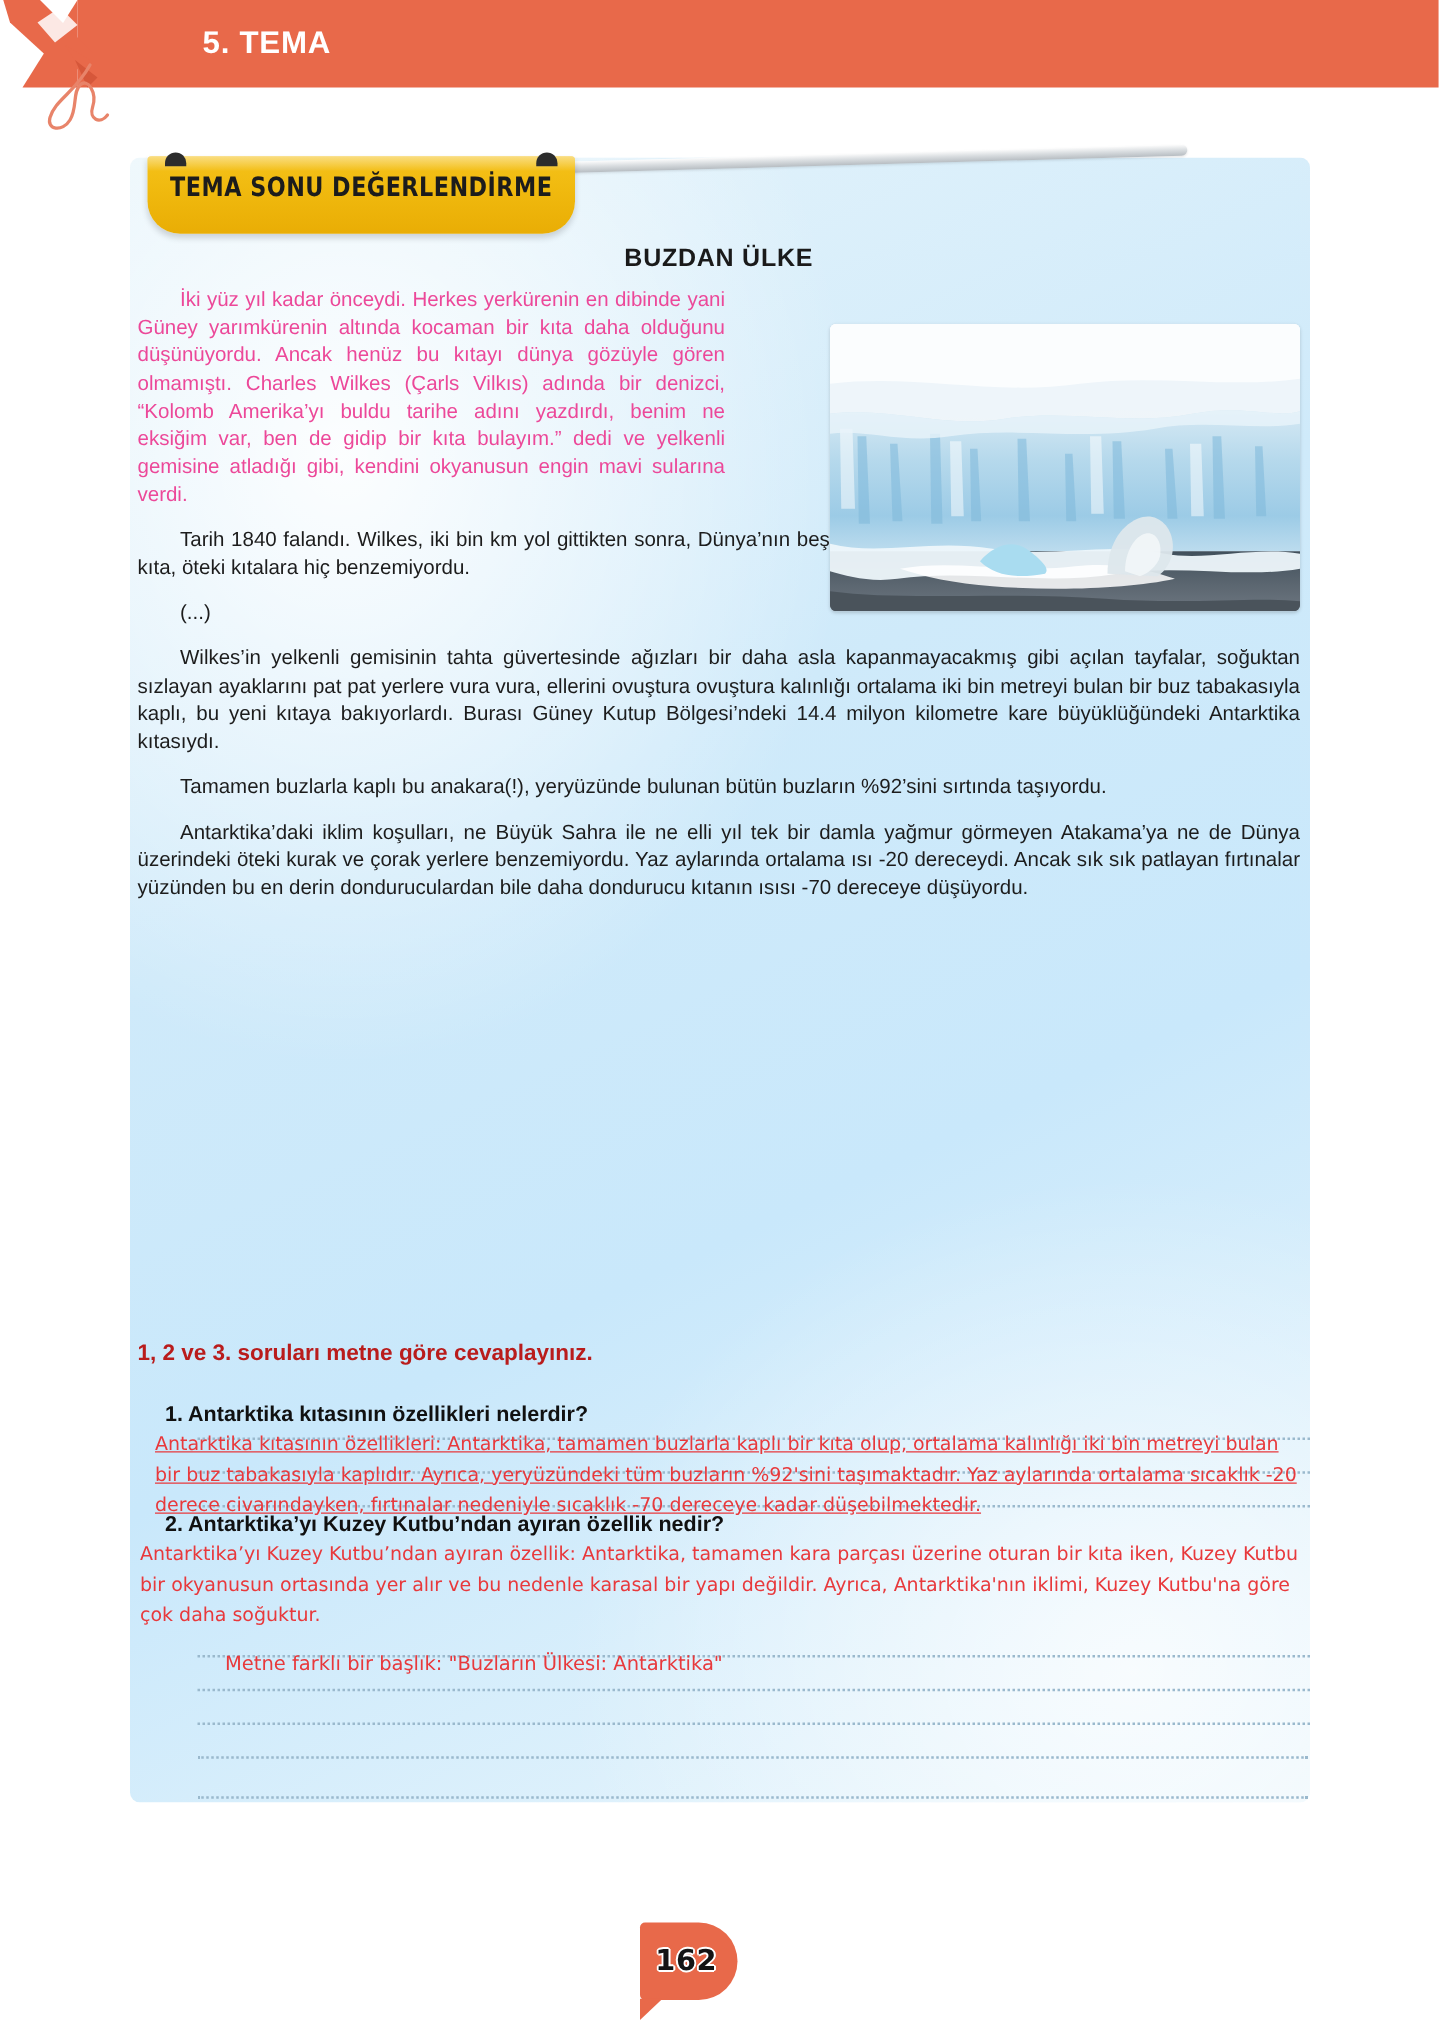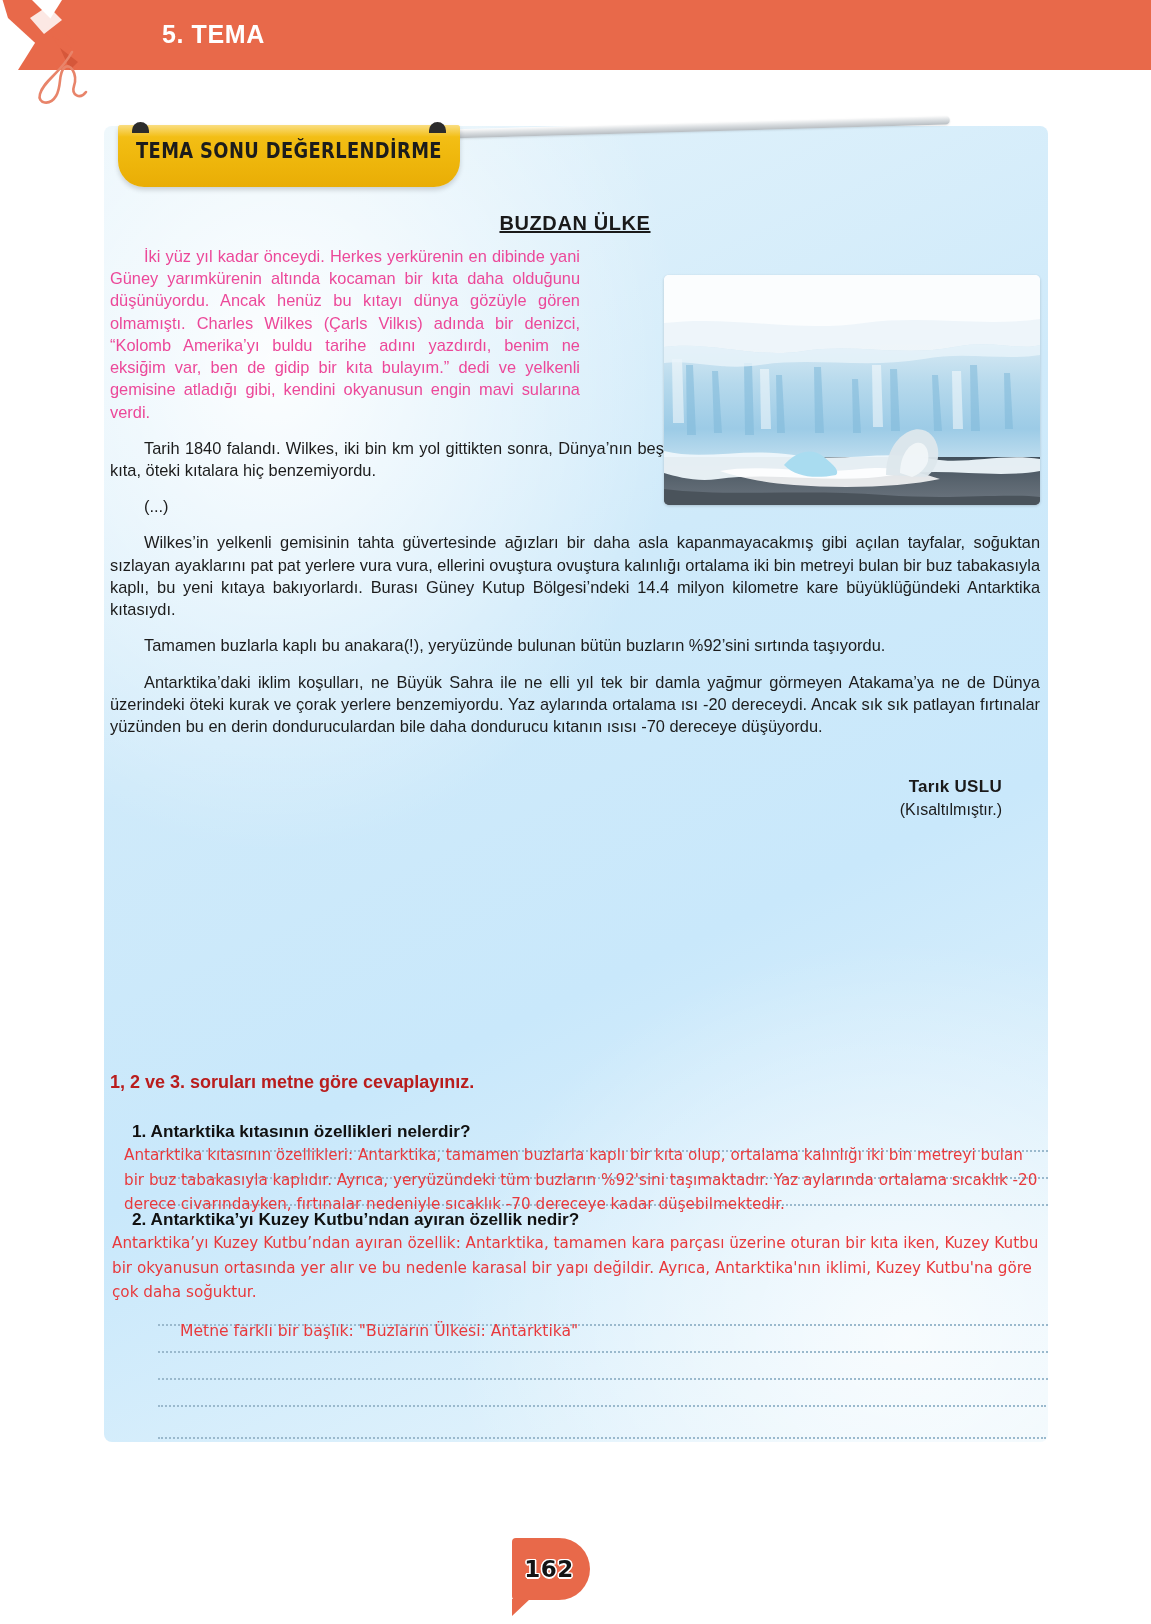--- a/index.html
+++ b/index.html
@@ -151,22 +151,21 @@
     top: 196px;
     width: 930px;
     z-index: 2;
   }
   .article-title {
     text-align: center;
     font-size: 20px;
     font-weight: bold;
     color: #1a1a1a;
     letter-spacing: 0.6px;
-    margin: 16px 0 10px 0;
-    text-decoration: underline;
+    margin: 0 0 10px 0;
   }
 
   .lede-wrap {
     position: relative;
   }
   .photo {
     position: absolute;
     right: 0;
     top: 30px;
     width: 376px;
@@ -234,21 +233,21 @@
     color: #111111;
     margin-left: 22px;
   }
   .answer {
     color: #e8393c;
     font-family: "DejaVu Sans", sans-serif;
     font-size: 15.2px;
     line-height: 1.62;
     margin-top: 1px;
   }
-  .answer.indent-a { margin-left: 14px; }
+  .answer.indent-a { margin-left: 14px; text-decoration: underline; }
   .answer.indent-b { margin-left: 2px; }
   .answer.indent-c { margin-left: 70px; font-size: 15.6px; }
 
   
   .rules {
     position: absolute;
     left: 48px;
     width: 890px;
     pointer-events: none;
   }
@@ -418,24 +417,20 @@
     <div class="para-gap"></div>
     <p class="body-text indent">(...)</p>
     <div class="para-gap"></div>
     <p class="body-text indent">Wilkes’in yelkenli gemisinin tahta güvertesinde ağızları bir daha asla kapanmayacakmış gibi açılan tayfalar, soğuktan sızlayan ayaklarını pat pat yerlere vura vura, ellerini ovuştura ovuştura kalınlığı ortalama iki bin metreyi bulan bir buz tabakasıyla kaplı, bu yeni kıtaya bakıyorlardı. Burası Güney Kutup Bölgesi’ndeki 14.4 milyon kilometre kare büyüklüğündeki Antarktika kıtasıydı.</p>
     <div class="para-gap"></div>
     <p class="body-text indent">Tamamen buzlarla kaplı bu anakara(!), yeryüzünde bulunan bütün buzların %92’sini sırtında taşıyordu.</p>
     <div class="para-gap"></div>
     <p class="body-text indent">Antarktika’daki iklim koşulları, ne Büyük Sahra ile ne elli yıl tek bir damla yağmur görmeyen Atakama’ya ne de Dünya üzerindeki öteki kurak ve çorak yerlere benzemiyordu. Yaz aylarında ortalama ısı -20 dereceydi. Ancak sık sık patlayan fırtınalar yüzünden bu en derin donduruculardan bile daha dondurucu kıtanın ısısı -70 dereceye düşüyordu.</p>
     <div class="para-gap"></div>
 
-    <div class="byline">
-      <div class="author">Tarık USLU</div>
-      <div class="note">(Kısaltılmıştır.)</div>
-    </div>
   </div>
 
   <div class="questions">
 
     <div class="q-intro">1, 2 ve 3. soruları metne göre cevaplayınız.</div>
 
     <div class="rules rules-q1">
       <div class="rule-line"></div>
       <div class="rule-line"></div>
       <div class="rule-line"></div>

